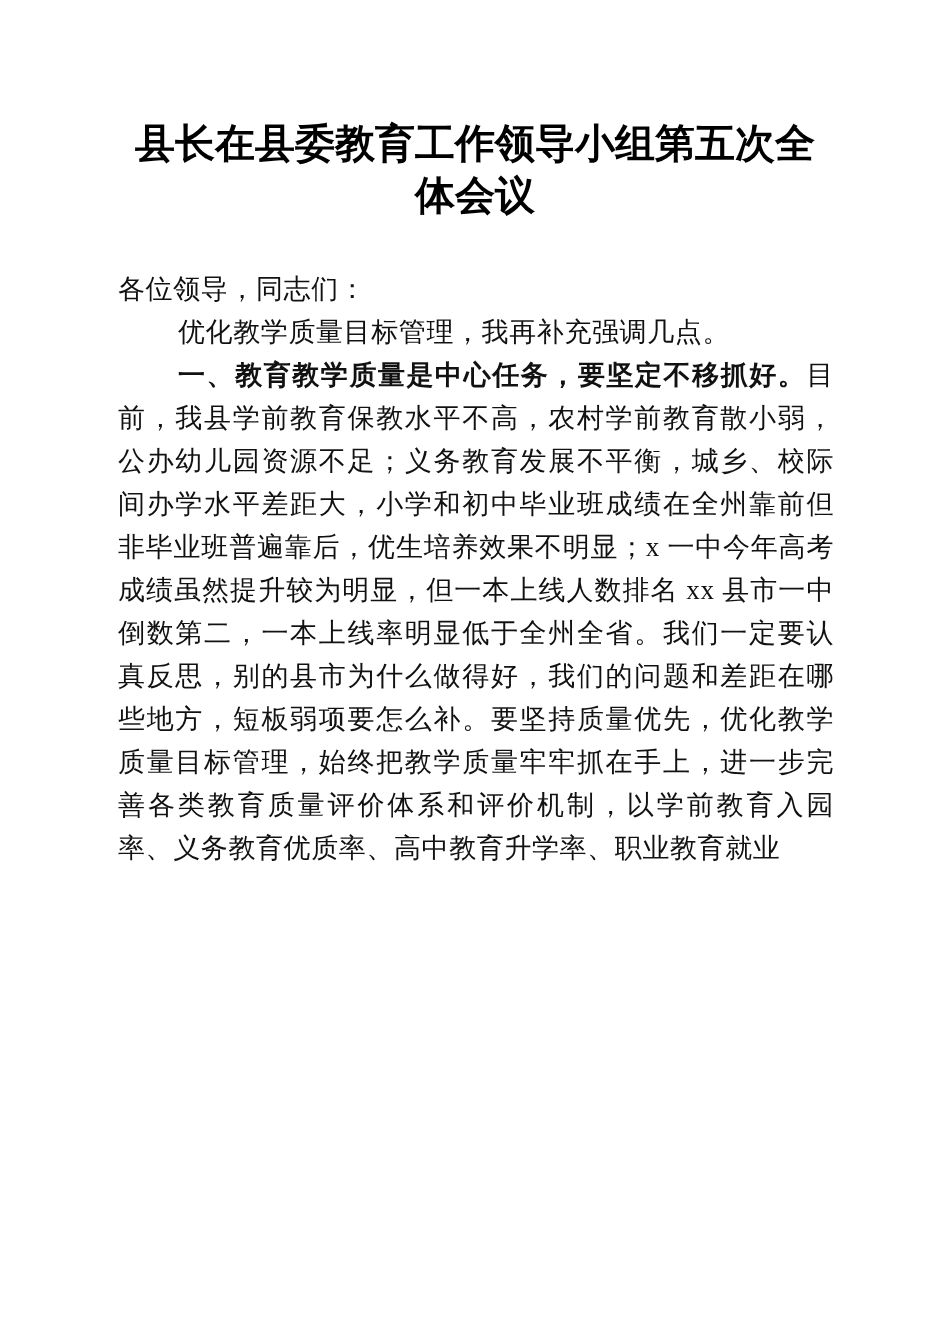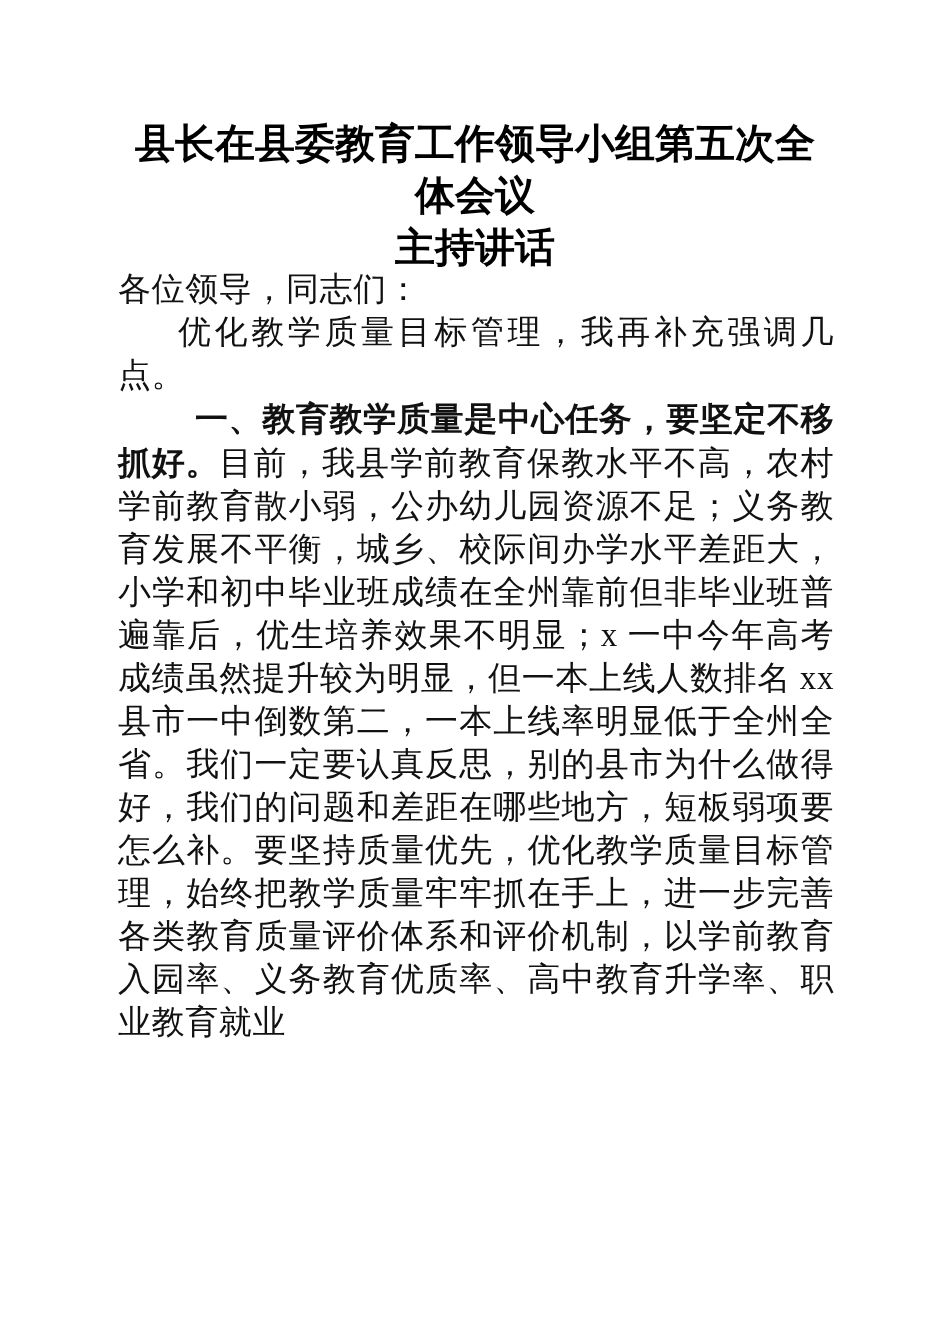--- a/index.html
+++ b/index.html
@@ -40,21 +40,21 @@
 
   .body-block {
     position: absolute;
     left: 118px;
     top: 268px;
     width: 716px;
   }
 
   .para {
     font-family: "Liberation Serif", "DejaVu Serif", serif;
-    font-size: 33px;
+    font-size: 27px;
     line-height: 43px;
     color: #111111;
     text-align: justify;
     text-justify: inter-character;
     letter-spacing: 0.6px;
     margin: 0;
     padding: 0;
     text-indent: 0;
     word-break: break-all;
   }
@@ -64,40 +64,38 @@
   }
 
   .para + .para {
     margin-top: 0;
   }
 
   .hei-bold {
     font-family: "Liberation Sans", "DejaVu Sans", sans-serif;
     font-weight: bold;
     letter-spacing: 0.2px;
-    margin-left: 17px;
   }
 
   .clip-bottom {
     position: absolute;
     left: 0;
     top: 1160px;
     width: 950px;
     height: 184px;
     background: #ffffff;
   }
 </style>
 </head>
 <body>
 
 <div class="page">
 
   <div class="doc-title">
     <div>县长在县委教育工作领导小组第五次全体会议</div>
-    <div>主持讲话</div>
   </div>
 
   <div class="body-block">
 
     <p class="para">各位领导，同志们：</p>
 
 
     <p class="para indent">优化教学质量目标管理，我再补充强调几点。</p>
 
     <p class="para indent"><span class="hei-bold">一、教育教学质量是中心任务，要坚定不移抓好。</span><span>目前，我县学前教育保教水平不高，农村学前教育散小弱，公办幼儿园资源不足；义务教育发展不平衡，城乡、校际间办学水平差距大，小学和初中毕业班成绩在全州靠前但非毕业班普遍靠后，优生培养效果不明显；x 一中今年高考成绩虽然提升较为明显，但一本上线人数排名 xx 县市一中倒数第二，一本上线率明显低于全州全省。我们一定要认真反思，别的县市为什么做得好，我们的问题和差距在哪些地方，短板弱项要怎么补。要坚持质量优先，优化教学质量目标管理，始终把教学质量牢牢抓在手上，进一步完善各类教育质量评价体系和评价机制，以学前教育入园率、义务教育优质率、高中教育升学率、职业教育就业</span></p>

